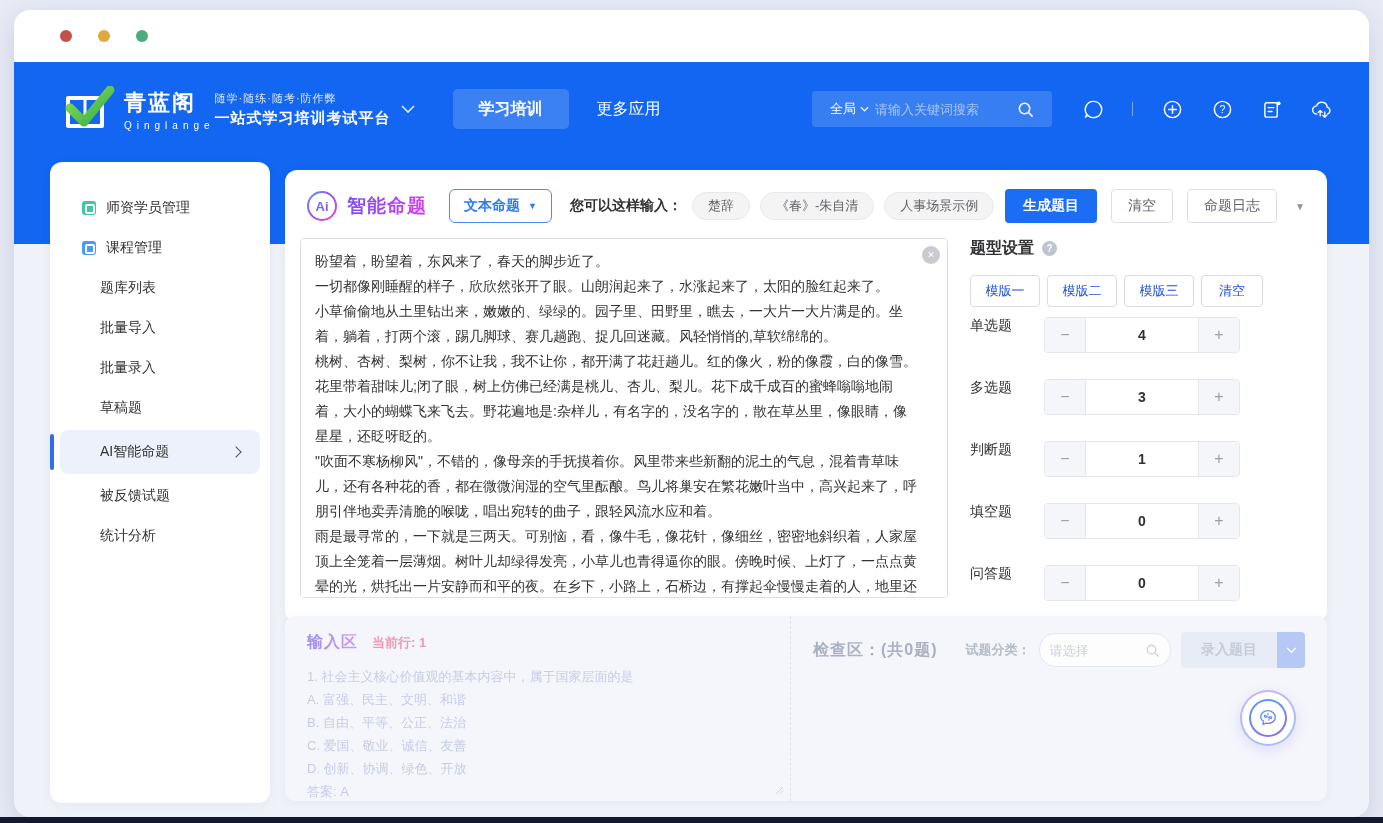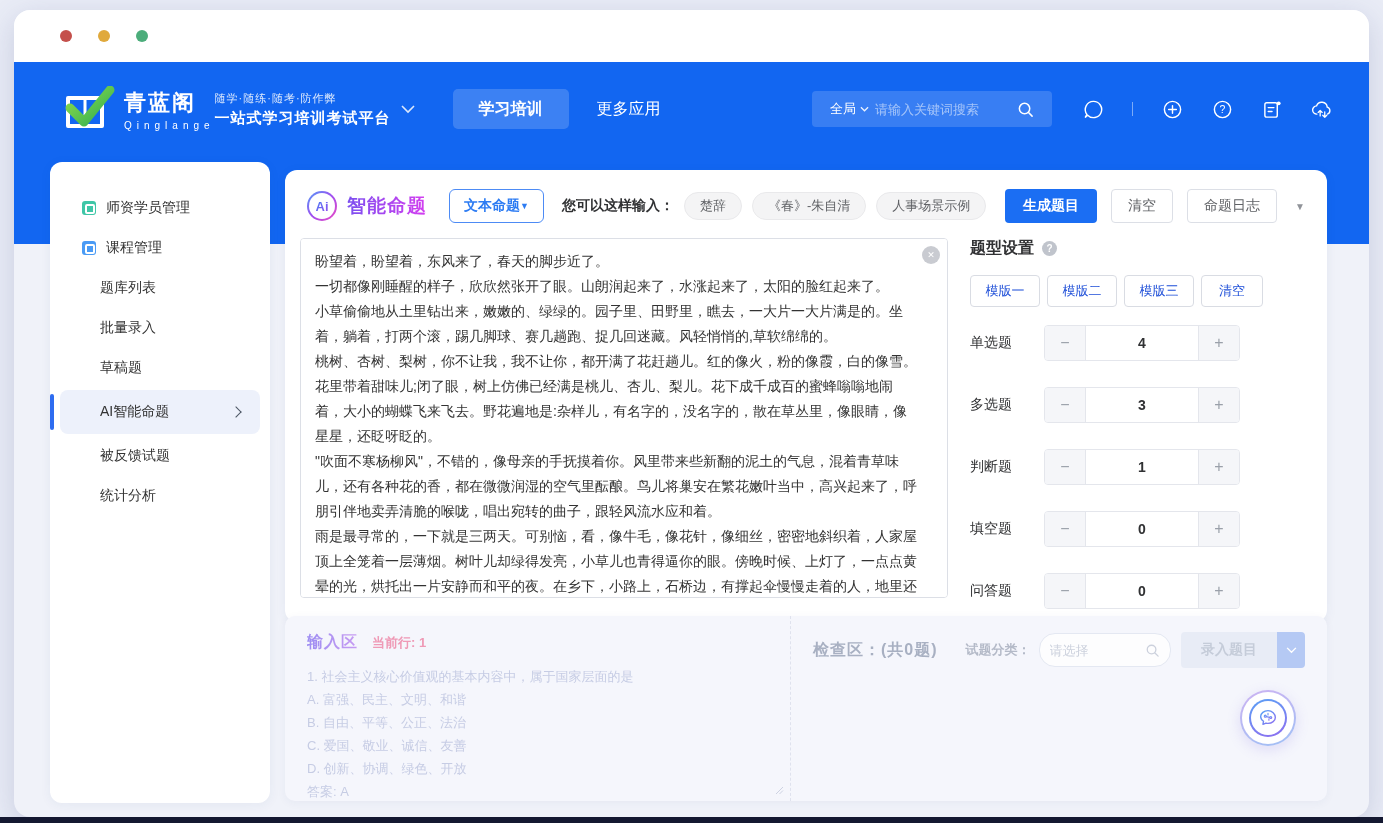--- a/index.html
+++ b/index.html
@@ -72,21 +72,21 @@
   .ai-badge span {
     font-size:13px; font-weight:800; background:linear-gradient(135deg,#3f7df5,#a04df0);
     -webkit-background-clip:text; background-clip:text; color:transparent;text-decoration:underline;
   }
   .mc-title {
     margin-left:10px; font-size:19px; font-weight:800; letter-spacing:1px;
     background:linear-gradient(90deg,#7c4ff0,#d43ef0); -webkit-background-clip:text; background-clip:text; color:transparent;
   }
   .mode-btn {
     margin-left:22px; height:34px; padding:0 14px; border:1px solid #4d8bf5; border-radius:6px;
-    color:#2d7cf3; font-size:14px; font-weight:700; display:flex; align-items:center; background:#fff; cursor:pointer;
+    color:#2d7cf3; font-size:14px; font-weight:700; display:flex; align-items:center; gap:8px; background:#fff; cursor:pointer;
   }
   .mode-btn .caret { font-size:9px; }
   .hint-label { margin-left:18px; font-size:14px; font-weight:600; color:#303133; }
   .chip {
     margin-left:10px; height:28px; padding:0 15px; border-radius:15px; background:#f4f4f5; border:1px solid #e9e9eb;
     font-size:13px; color:#606266; display:flex; align-items:center; cursor:pointer;
   }
   .mc-actions { margin-left:auto; display:flex; align-items:center; gap:14px; }
   .btn-primary { height:34px; padding:0 18px; background:#1b6ef3; color:#fff; font-size:14px; font-weight:600; border:none; border-radius:4px; cursor:pointer; }
   .btn-plain { height:34px; padding:0 16px; background:#fff; color:#606266; font-size:14px; border:1px solid #dcdfe6; border-radius:4px; cursor:pointer; }
@@ -103,21 +103,21 @@
     background:#c9cbd1; color:#fff; font-size:9px; display:flex; align-items:center; justify-content:center; cursor:pointer;
   }
   .grip { position:absolute; right:2px; bottom:2px; }
   
   .settings { width:340px; margin-left:22px; padding-top:0; }
   .set-title { display:flex; align-items:center; gap:8px; font-size:16px; font-weight:700; color:#303133; }
   .help-dot { width:15px; height:15px; border-radius:50%; background:#c0c4cc; color:#fff; font-size:10px; font-weight:700; display:flex; align-items:center; justify-content:center; cursor:pointer; }
   .tpl-row { display:flex; gap:7px; margin-top:16px; }
   .tpl-btn { width:70px; height:32px; background:#fff; border:1px solid #d9dce3; border-radius:4px; color:#1d4ed8; font-size:13px; cursor:pointer; }
   .tpl-btn.small { width:62px; }
-  .qrow { display:flex; align-items:center; height:52px; margin-top:10px; }
+  .qrow { display:flex; height:52px; margin-top:10px; }
   .qrow:first-of-type { margin-top:12px; }
   .qlabel { width:74px; font-size:14px; color:#303133; }
   .stepper { display:flex; width:196px; height:36px; border:1px solid #e4e6ec; border-radius:4px; overflow:hidden; }
   .step-btn { width:40px; background:#f5f6f9; color:#9aa0aa; font-size:16px; border:none; cursor:pointer; line-height:34px; text-align:center; }
   .step-val { flex:1; background:#fff; border-left:1px solid #e4e6ec; border-right:1px solid #e4e6ec; display:flex; align-items:center; justify-content:center; font-size:14px; font-weight:600; color:#303133; }
   .save-tpl { width:270px; margin-top:16px; text-align:right; font-size:13px; color:#909399; cursor:pointer; }
   
   .bottompanel {
     position:absolute; left:271px; top:606px; width:1042px; height:185px; background:#f5f6fc;
     border-radius:10px; box-shadow:0 2px 10px rgba(40,60,120,.05); display:flex; z-index:2;
@@ -264,20 +264,23 @@
       <span>师资学员管理</span>
     </div>
     <div class="side-item">
       <span class="sq blue"></span>
       <span>课程管理</span>
     </div>
     <div class="side-item sub">
       <span>题库列表</span>
     </div>
     <div class="side-item sub">
+      <span>批量导入</span>
+    </div>
+    <div class="side-item sub">
       <span>批量录入</span>
     </div>
     <div class="side-item sub">
       <span>草稿题</span>
     </div>
     <div class="side-item active">
       <span>AI智能命题</span>
       <span class="chev-right"></span>
     </div>
     <div class="side-item sub">

